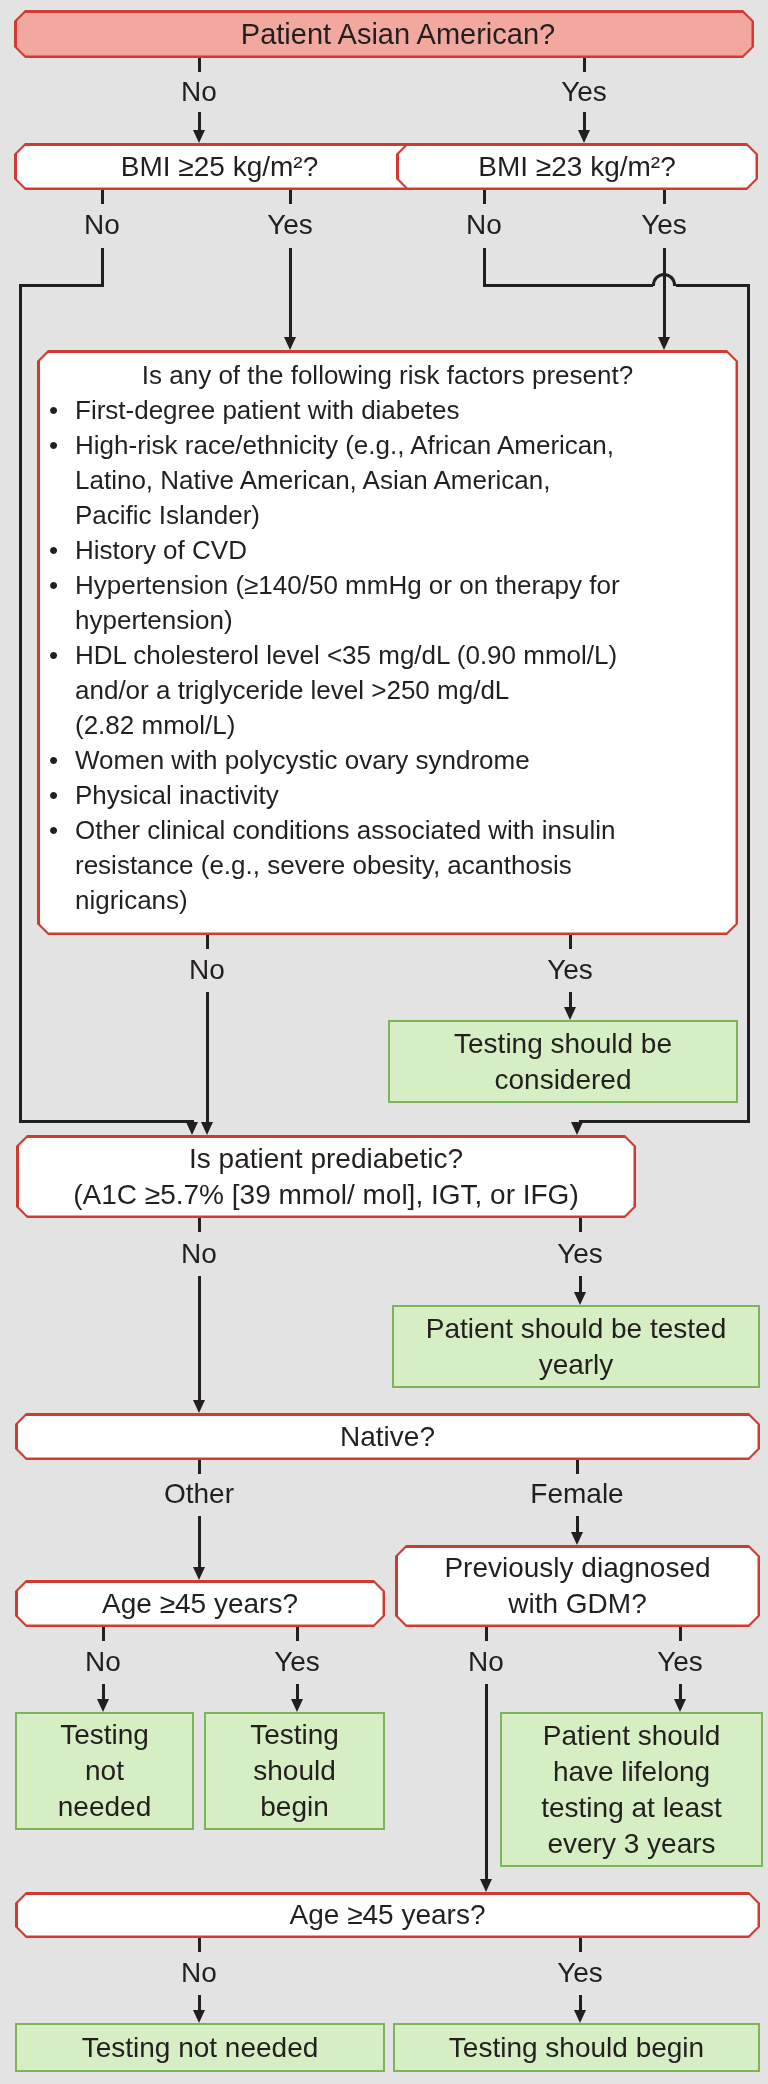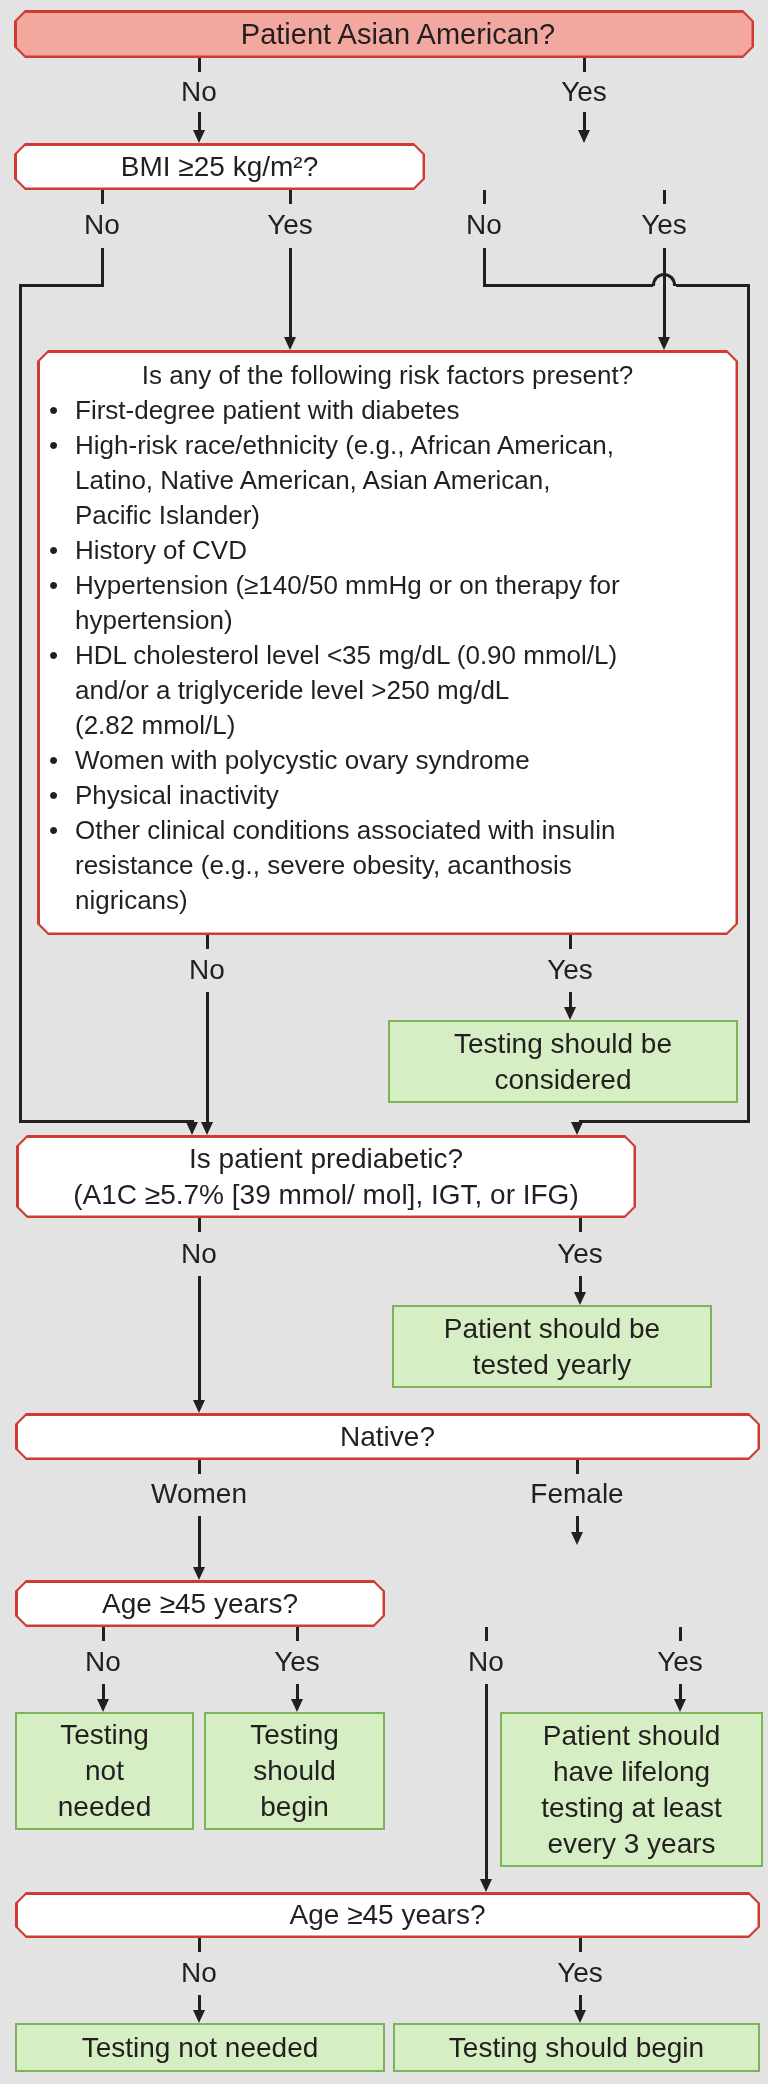--- a/index.html
+++ b/index.html
@@ -68,20 +68,25 @@
     <div class="fill"></div>
     <div class="content">Patient Asian American?</div>
   </div>
 
   <div class="cbox" style="left:14px;top:143px;width:411px;height:47px">
     <div class="edge"></div>
     <div class="fill"></div>
     <div class="content">BMI ≥25 kg/m²?</div>
   </div>
 
+  <div class="cbox" style="left:396px;top:143px;width:362px;height:47px">
+    <div class="edge"></div>
+    <div class="fill"></div>
+    <div class="content">BMI ≥23 kg/m²?</div>
+  </div>
 
   <div class="cbox" style="left:37px;top:350px;width:701px;height:585px">
     <div class="edge"></div>
     <div class="fill"></div>
     <div class="riskcontent">
       <div class="rtitle">Is any of the following risk factors present?</div>
       <div class="ritem">
           <span class="b">•</span>
           <span class="t">First-degree patient with diabetes</span>
         </div>
@@ -129,36 +134,44 @@
 
   <div class="cbox" style="left:16px;top:1135px;width:620px;height:83px">
     <div class="edge"></div>
     <div class="fill"></div>
     <div class="content">
       <div>Is patient prediabetic?</div>
       <div>(A1C ≥5.7% [39 mmol/ mol], IGT, or IFG)</div>
     </div>
   </div>
 
-  <div class="gbox" style="left:392px;top:1305px;width:320px;height:83px;padding:0 14px">
+  <div class="gbox" style="left:392px;top:1305px;width:368px;height:83px;padding:0 14px">
     <div>Patient should be tested yearly</div>
   </div>
 
   <div class="cbox" style="left:15px;top:1413px;width:745px;height:47px">
     <div class="edge"></div>
     <div class="fill"></div>
     <div class="content">Native?</div>
   </div>
 
   <div class="cbox" style="left:15px;top:1580px;width:370px;height:47px">
     <div class="edge"></div>
     <div class="fill"></div>
     <div class="content">Age ≥45 years?</div>
   </div>
 
+  <div class="cbox" style="left:395px;top:1545px;width:365px;height:82px">
+    <div class="edge"></div>
+    <div class="fill"></div>
+    <div class="content">
+      <div>Previously diagnosed</div>
+      <div>with GDM?</div>
+    </div>
+  </div>
 
   <div class="gbox" style="left:15px;top:1712px;width:179px;height:118px;padding:0 30px;box-sizing:border-box">
     <div>Testing not needed</div>
   </div>
 
   <div class="gbox" style="left:204px;top:1712px;width:181px;height:118px;padding:0 30px;box-sizing:border-box">
     <div>Testing should begin</div>
   </div>
 
   <div class="gbox" style="left:500px;top:1712px;width:263px;height:155px;padding:0 18px;box-sizing:border-box">
@@ -231,21 +244,21 @@
   <div class="lbl" style="left:199px;top:1254px">No</div>
   <div class="v" style="left:197.5px;top:1276px;height:124px"></div>
   <div class="ah" style="left:192.5px;top:1400px"></div>
 
   <div class="v" style="left:578.5px;top:1218px;height:14px"></div>
   <div class="lbl" style="left:580px;top:1254px">Yes</div>
   <div class="v" style="left:578.5px;top:1276px;height:16px"></div>
   <div class="ah" style="left:573.5px;top:1292px"></div>
 
   <div class="v" style="left:197.5px;top:1460px;height:14px"></div>
-  <div class="lbl" style="left:199px;top:1494px">Women</div>
+  <div class="lbl" style="left:199px;top:1494px">Other</div>
   <div class="v" style="left:197.5px;top:1516px;height:51px"></div>
   <div class="ah" style="left:192.5px;top:1567px"></div>
 
   <div class="v" style="left:575.5px;top:1460px;height:14px"></div>
   <div class="lbl" style="left:577px;top:1494px">Female</div>
   <div class="v" style="left:575.5px;top:1516px;height:16px"></div>
   <div class="ah" style="left:570.5px;top:1532px"></div>
 
   <div class="v" style="left:101.5px;top:1627px;height:14px"></div>
   <div class="lbl" style="left:103px;top:1662px">No</div>

